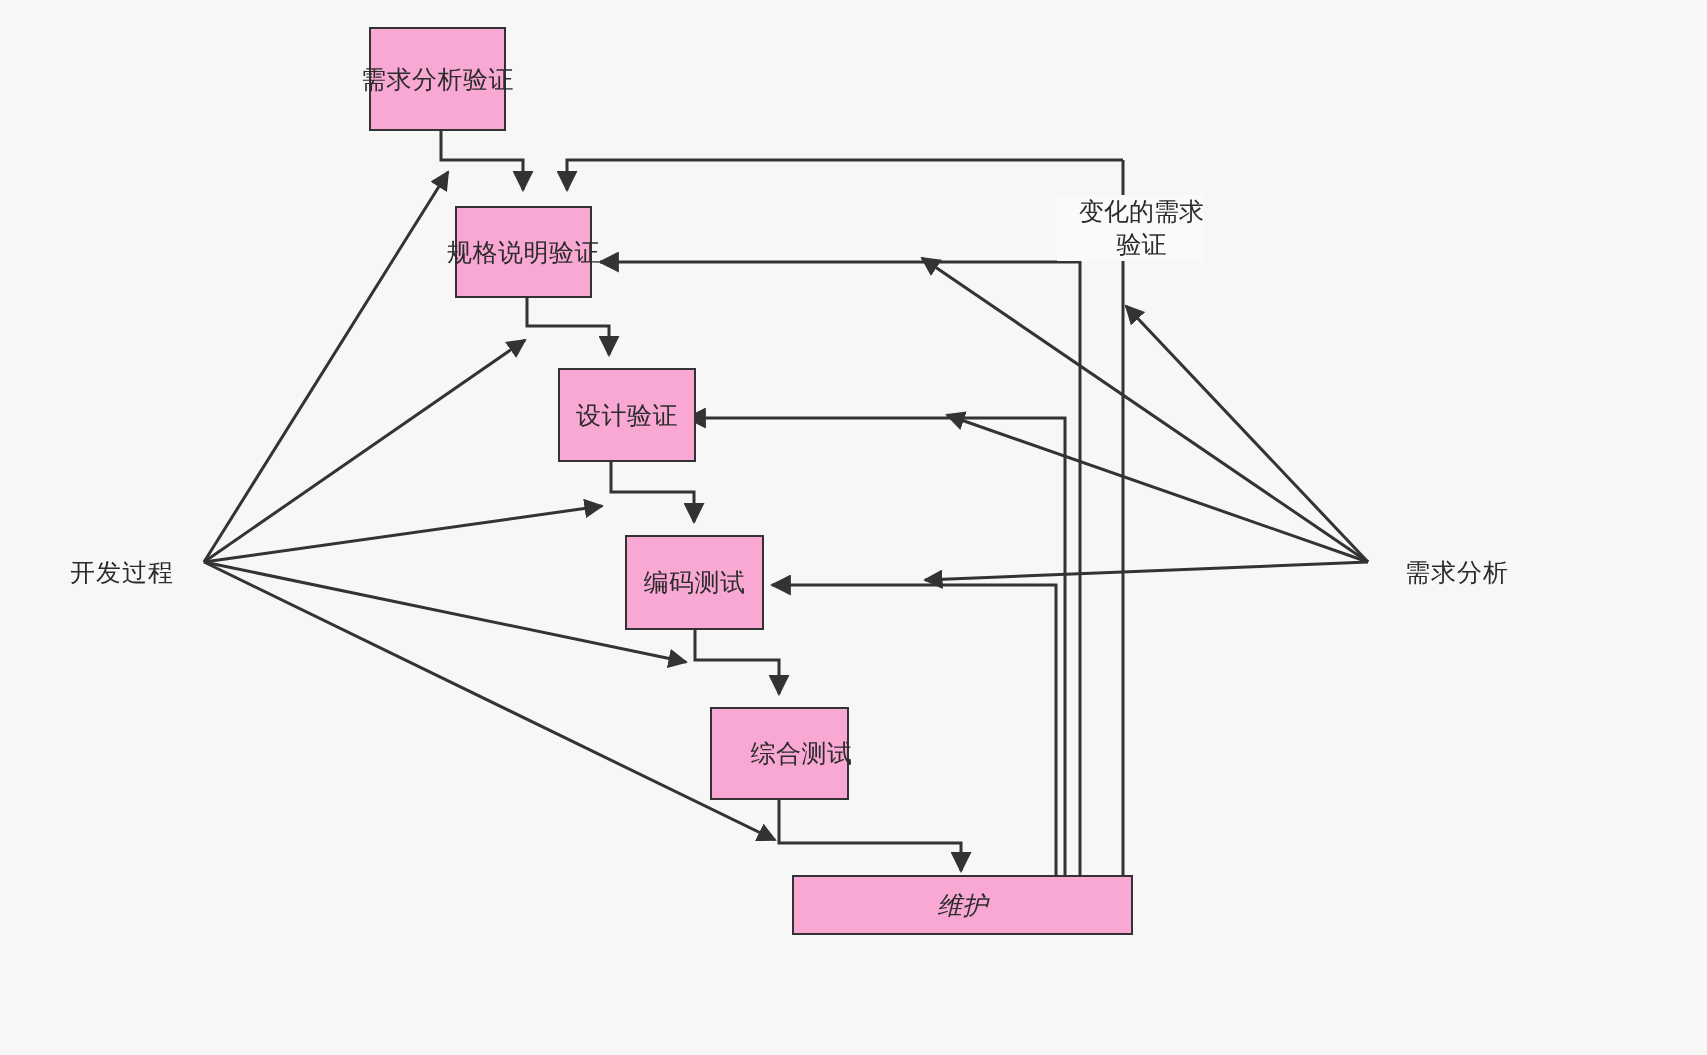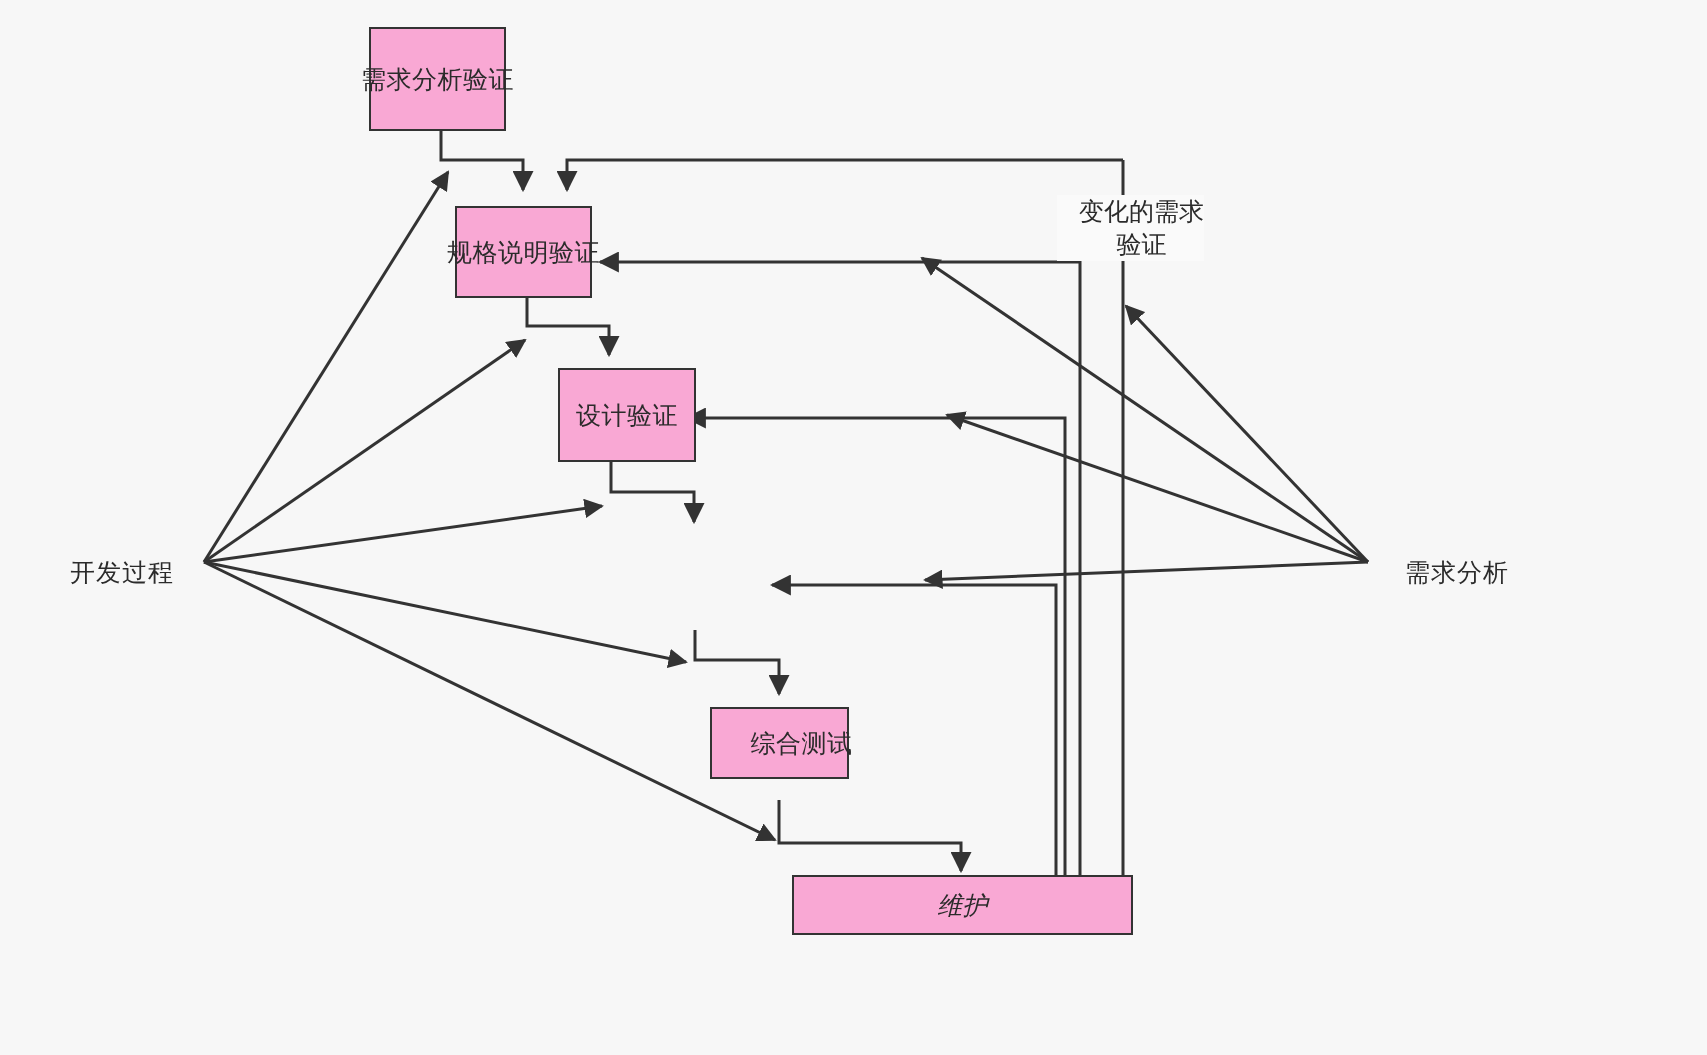--- a/index.html
+++ b/index.html
@@ -122,22 +122,26 @@
   <div class="node-box" style="left:455px; top:206px; width:137px; height:92px;text-align:right;">
     <span class="line">规格说明</span>
     <span class="line">验证</span>
   </div>
 
   <div class="node-box" style="left:541px; top:368px; width:138px; height:94px;margin-left:17px;">
     <span class="line">设计</span>
     <span class="line">验证</span>
   </div>
 
+  <div class="node-box" style="left:625px; top:535px; width:139px; height:95px;">
+    <span class="line">编码</span>
+    <span class="line">测试</span>
+  </div>
 
-  <div class="node-box" style="left:710px; top:707px; width:139px; height:72px;padding-left:44px;">
+  <div class="node-box" style="left:710px; top:707px; width:139px; height:93px;padding-left:44px;">
     <span class="line">综合测试</span>
   </div>
 
   <div class="node-box" style="left:792px; top:875px; width:341px; height:60px;font-style:italic;">
     <span class="line">维护</span>
   </div>
 
   <div class="float-label" style="left:1057px; top:195px;">
     <span class="line">变化的需求</span>
     <span class="line">验证</span>

